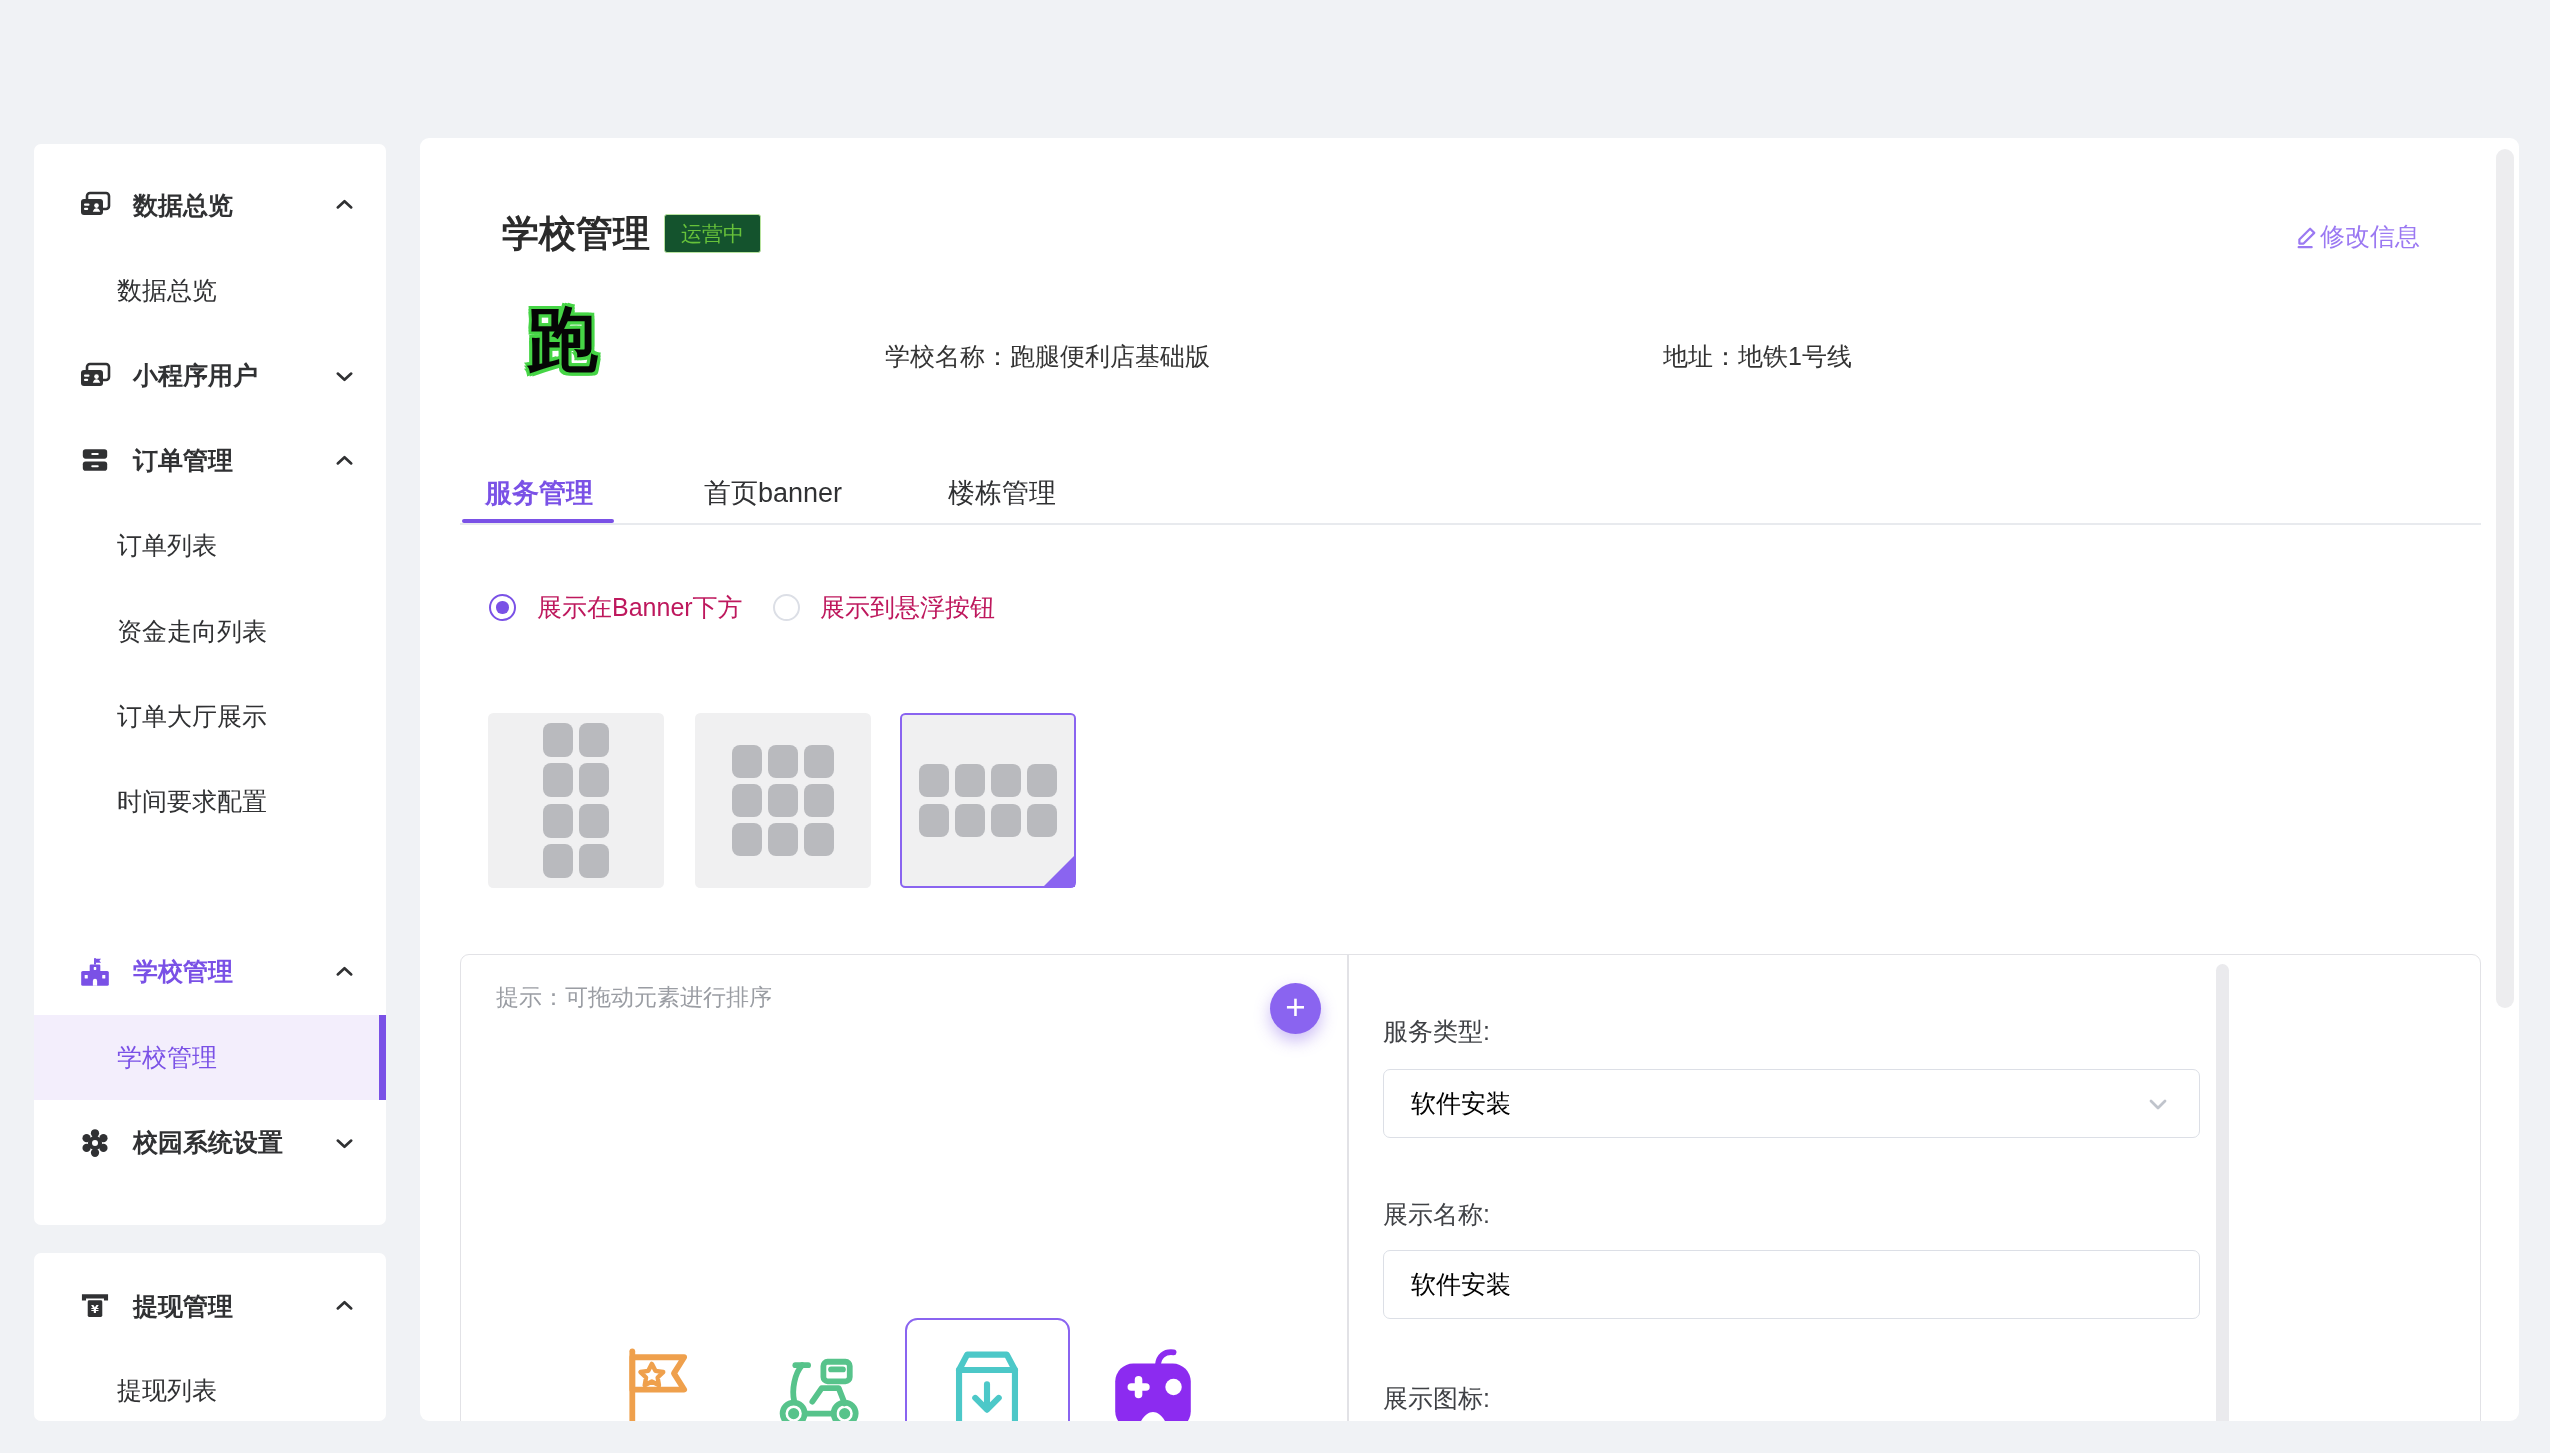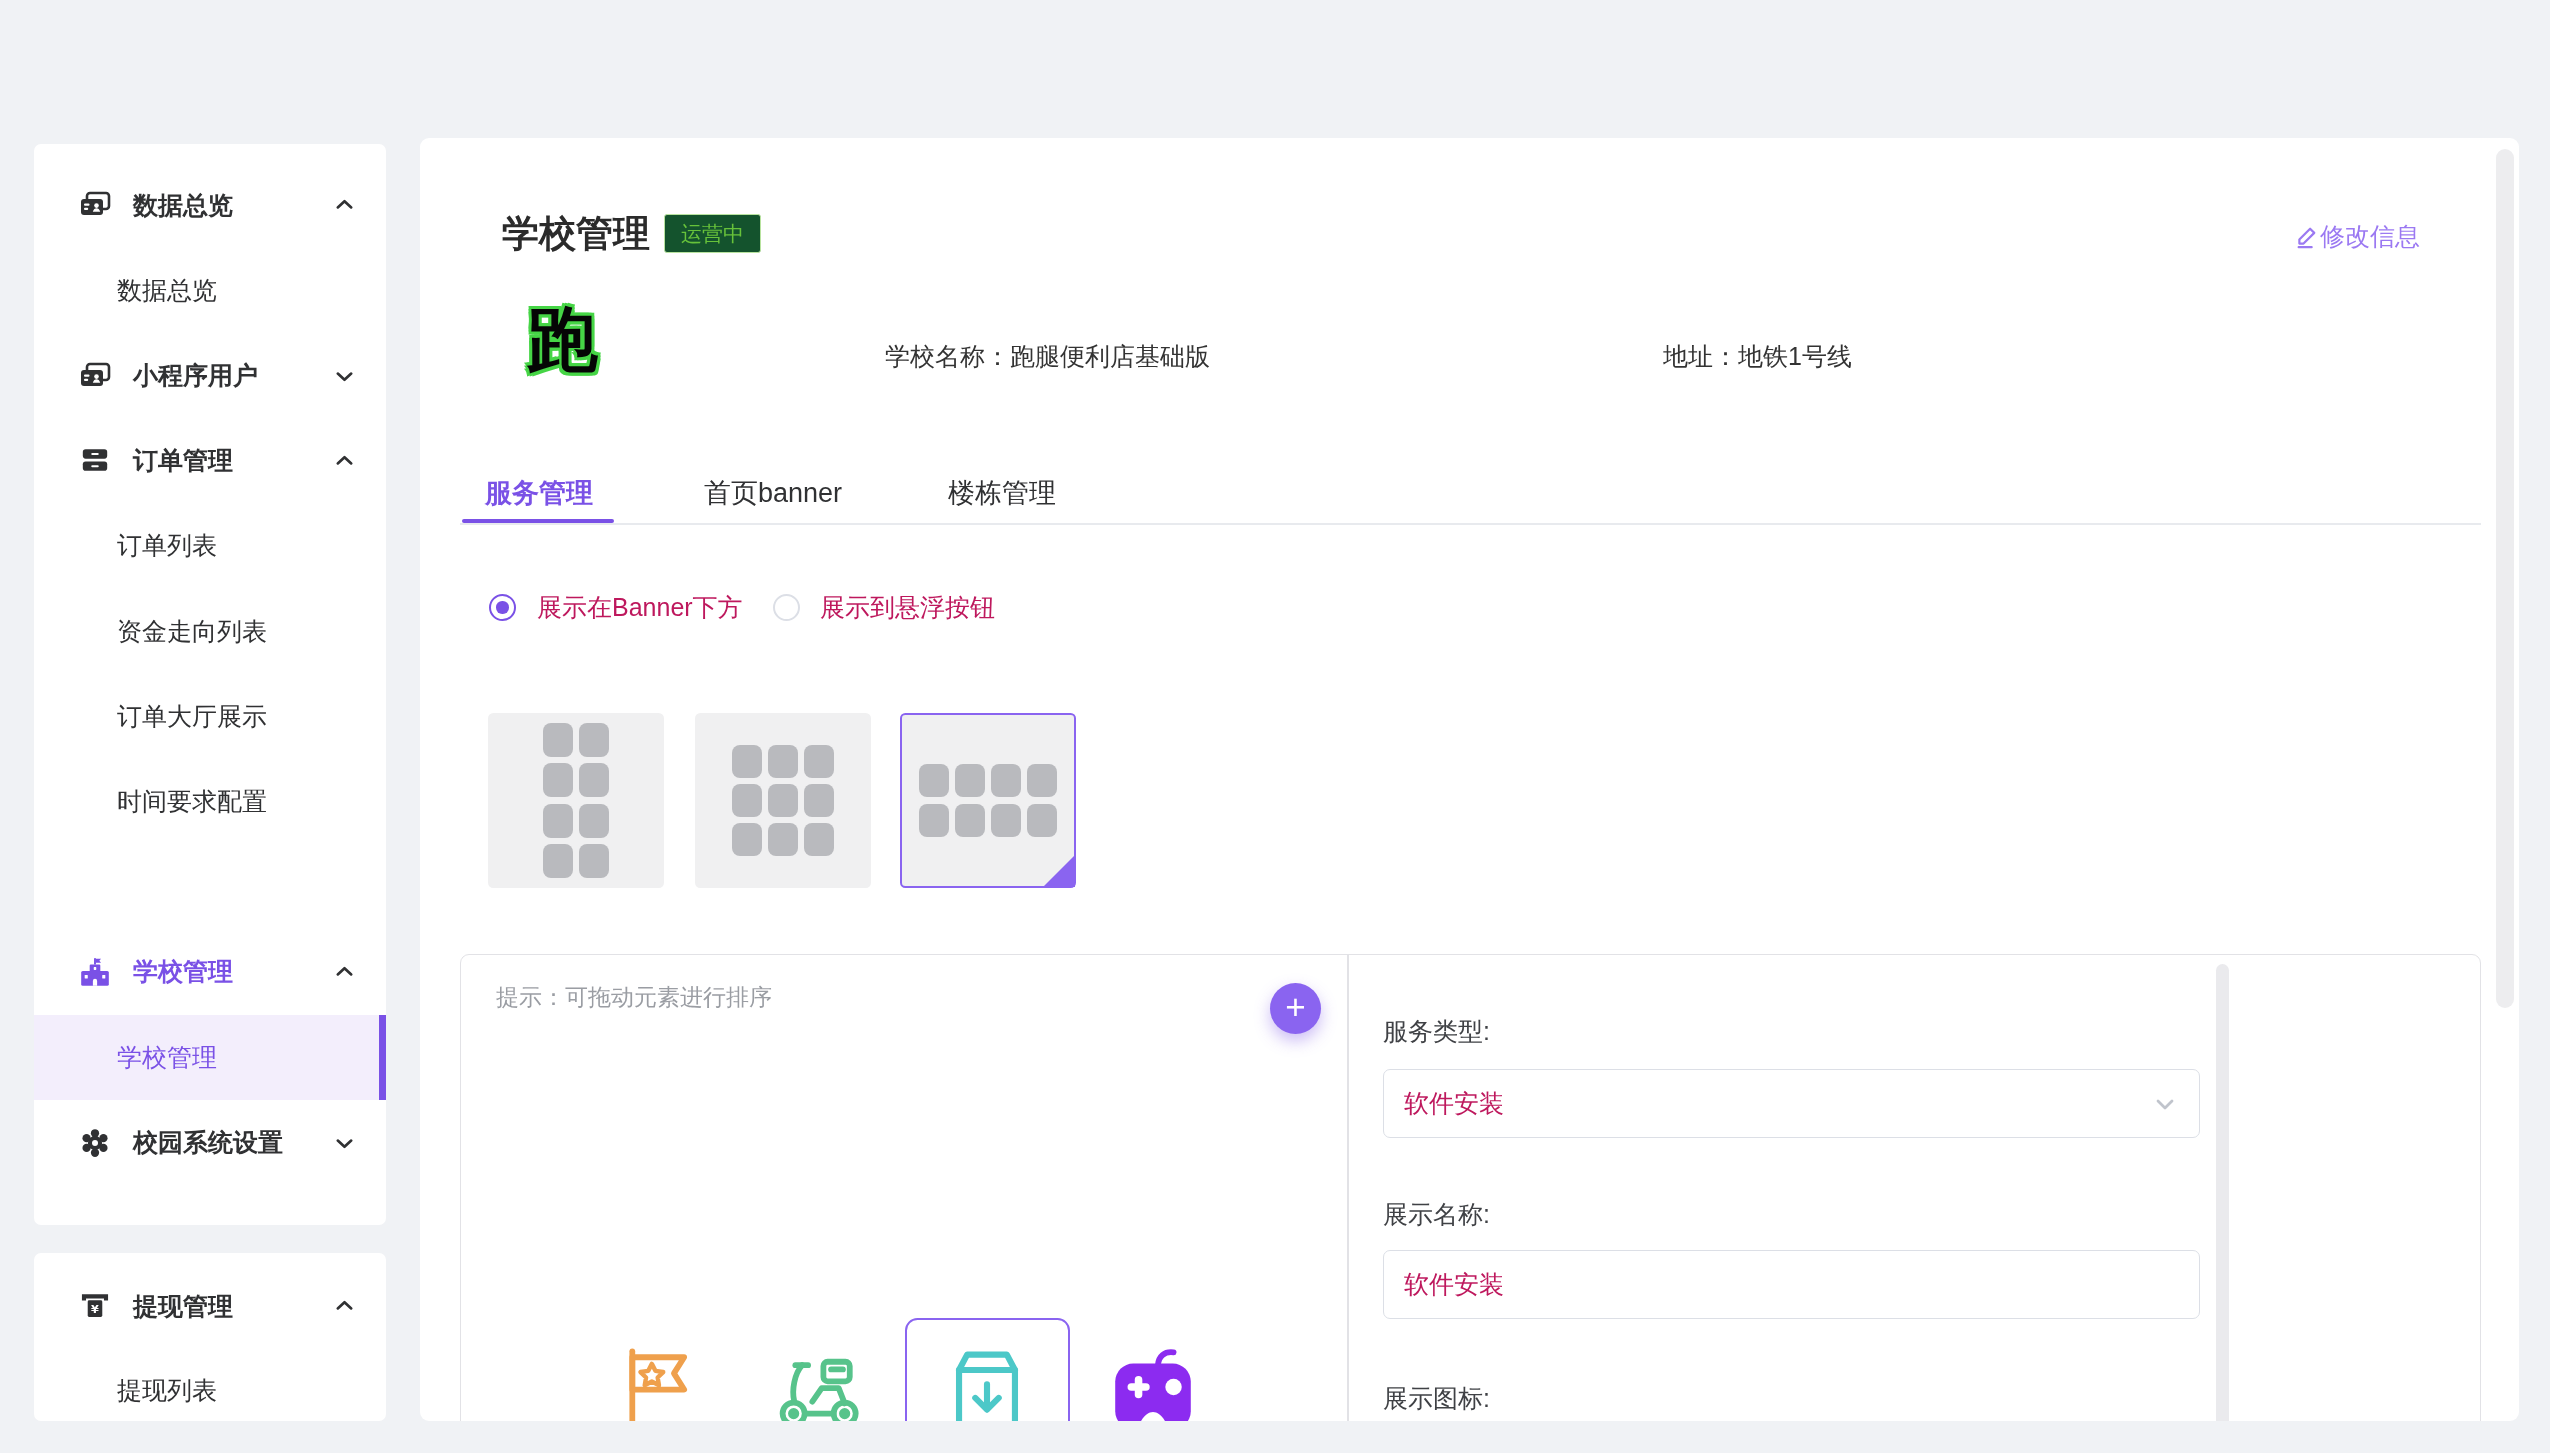--- a/index.html
+++ b/index.html
@@ -94,21 +94,21 @@
   .di-selbox{left:444px;top:363px;width:165px;height:206px;border:2.7px solid #8a64f0;border-radius:12.4px;background:#fff;}
   .di-package{left:479px;top:387px;}
   .di-gamepad{left:646px;top:387px;}
 
   
   .flabel{position:absolute;left:922px;font-size:25px;color:#3f4145;}
   .fl1{top:60px;}
   .fl2{top:243px;}
   .fl3{top:427px;}
   .fbox{position:absolute;left:922px;width:817px;height:69px;background:#fff;border:1.8px solid #dcdfe6;border-radius:7px;
-        display:flex;align-items:center;padding:0 20px;font-size:25px;color:#be185d;}
+        display:flex;align-items:center;padding:0 27px;font-size:25px;color:#000000;}
   .fselect{top:114px;cursor:pointer;}
   .finput{top:295px;}
   .fchev{margin-left:auto;display:flex;}
   .form-thumb{position:absolute;left:1755px;top:9px;width:13.3px;height:550px;background:#eaeaed;border-radius:7px;}
 
   
   .card-thumb{position:absolute;left:2076px;top:10.6px;width:18px;height:859px;background:#ededef;border-radius:9px;}
 </style>
 </head>
 <body>

